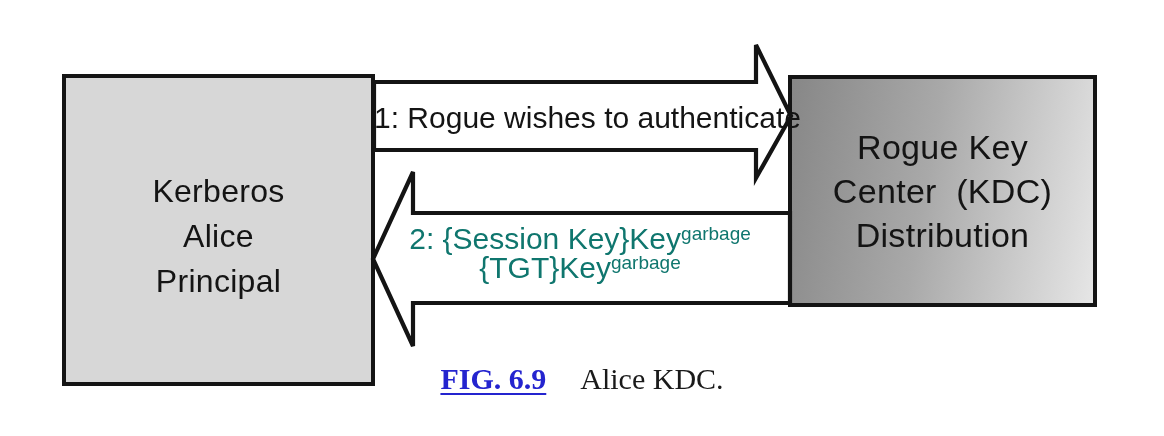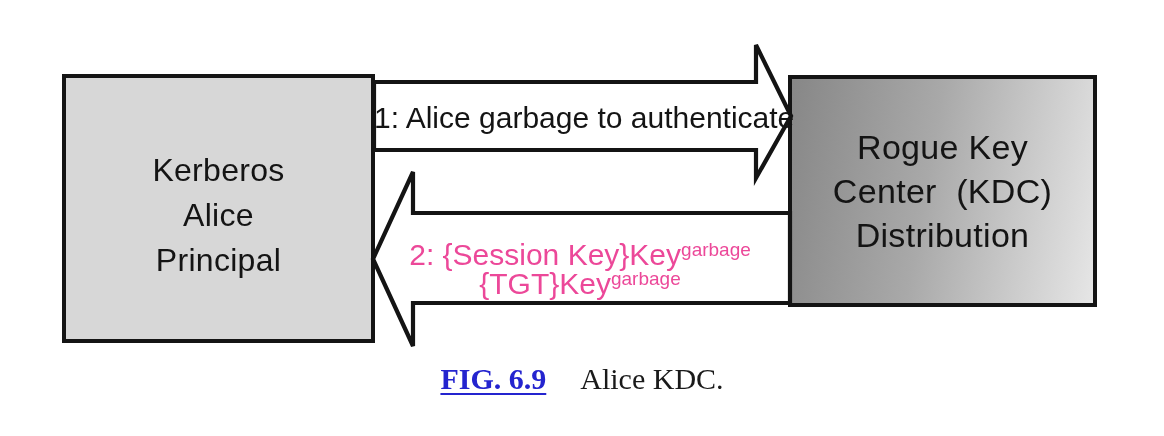--- a/index.html
+++ b/index.html
@@ -6,38 +6,38 @@
   .stage {
     position:relative; width:1164px; height:436px; background:#ffffff;
     font-family:"Liberation Sans", sans-serif; overflow:hidden;
   }
   .box {
     position:absolute; box-sizing:border-box; border:4px solid #141414;
     display:flex; flex-direction:column; align-items:center; justify-content:center;
     text-align:center; color:#141414;
   }
   .box-left {
-    left:62px; top:74px; width:313px; height:269px;
+    left:62px; top:74px; width:313px; height:312px;
     background:#d7d7d7; font-size:32px; line-height:45px; padding-top:13px;
     letter-spacing:0.3px;
   }
   .box-right {
     left:788px; top:75px; width:309px; height:232px;
     background:linear-gradient(100deg, #878787 0%, #a9a9a9 45%, #e6e6e6 100%);
     font-size:34px; line-height:44px; letter-spacing:0.3px;
   }
   svg.arrows { position:absolute; left:0; top:0; }
   .a1label {
     position:absolute; left:374px; top:98px; width:418px; height:40px;
     line-height:40px; text-align:center; font-size:30px; color:#141414;
     white-space:nowrap;
   }
   .a2label {
-    position:absolute; left:405px; top:240px; width:350px;
-    text-align:center; font-size:30px; line-height:29px; color:#ec4899;
+    position:absolute; left:405px; top:224px; width:350px;
+    text-align:center; font-size:30px; line-height:29px; color:#0f766e;
     white-space:nowrap;
   }
   .a2label sup { font-size:19px; line-height:0; vertical-align:9px; }
   .caption {
     position:absolute; left:0; top:361px; width:1164px; text-align:center;
     font-family:"Liberation Serif", serif; font-size:30px; line-height:36px;
     color:#1a1a1a; white-space:nowrap;
   }
   .figlink {
     color:#2424cf; font-weight:bold; text-decoration:underline;
@@ -60,21 +60,21 @@
     <div>Rogue Key</div>
     <div>Center&nbsp; (KDC)</div>
     <div>Distribution</div>
   </div>
 
   <svg class="arrows" width="1164" height="436" viewBox="0 0 1164 436">
     <polygon points="374,82 756,82 756,45 791,116 756,178 756,150 374,150" fill="#ffffff" stroke="#141414" stroke-width="4.2" stroke-linejoin="miter"></polygon>
     <polygon points="790,213 413,213 413,172 373,259 413,346 413,303 790,303" fill="#ffffff" stroke="#141414" stroke-width="4.2" stroke-linejoin="miter"></polygon>
   </svg>
 
-  <div class="a1label">1: Alice garbage to authenticate</div>
+  <div class="a1label">1: Rogue wishes to authenticate</div>
 
   <div class="a2label">
     <div><span>2: {Session Key}Key</span><sup>garbage</sup></div>
     <div><span>{TGT}Key</span><sup>garbage</sup></div>
   </div>
 
   <div class="caption">
     <span class="figlink">FIG. 6.9</span><span>Alice KDC.</span>
   </div>
 

